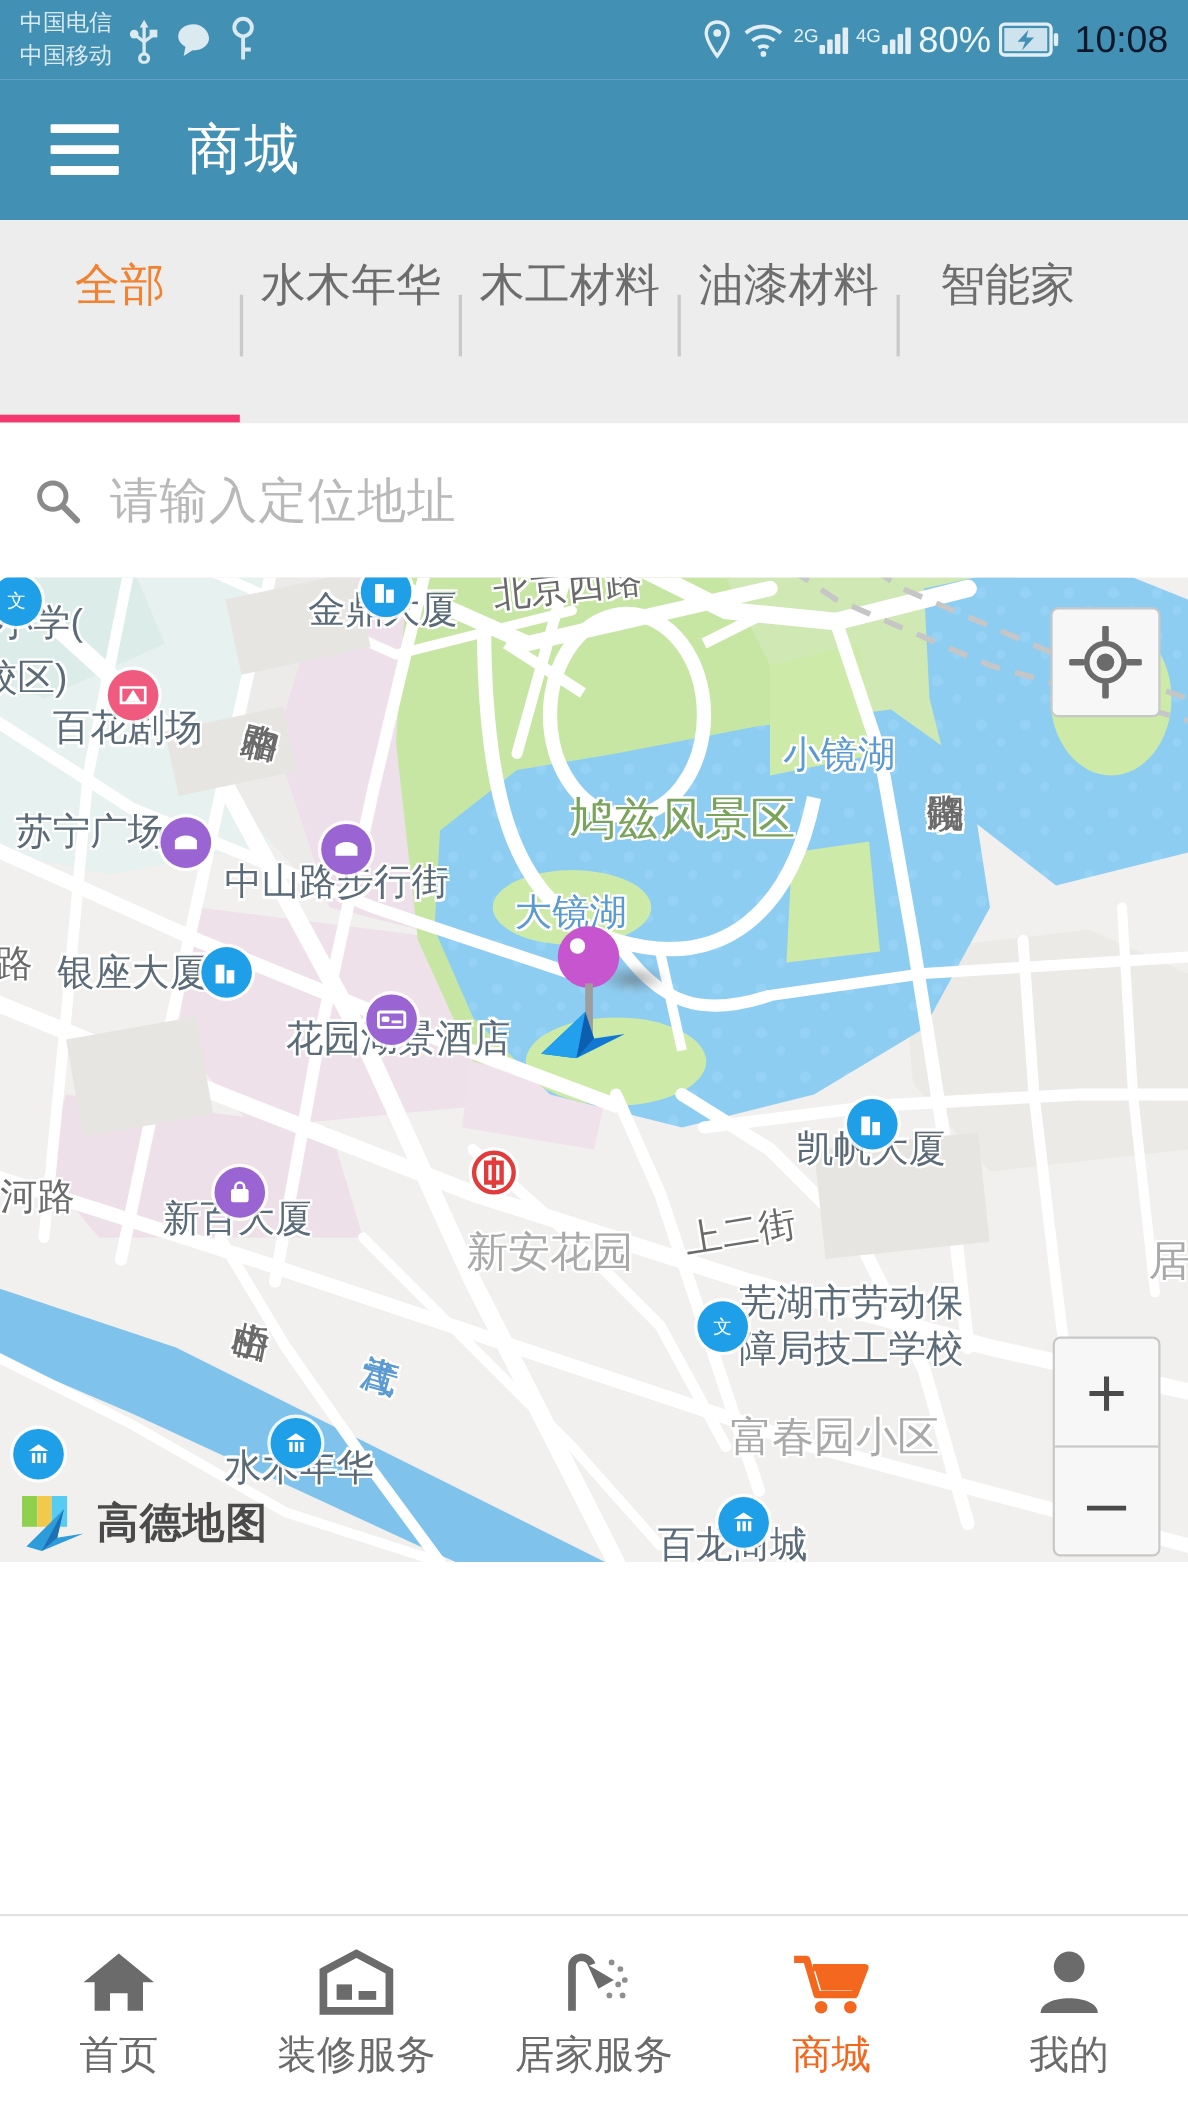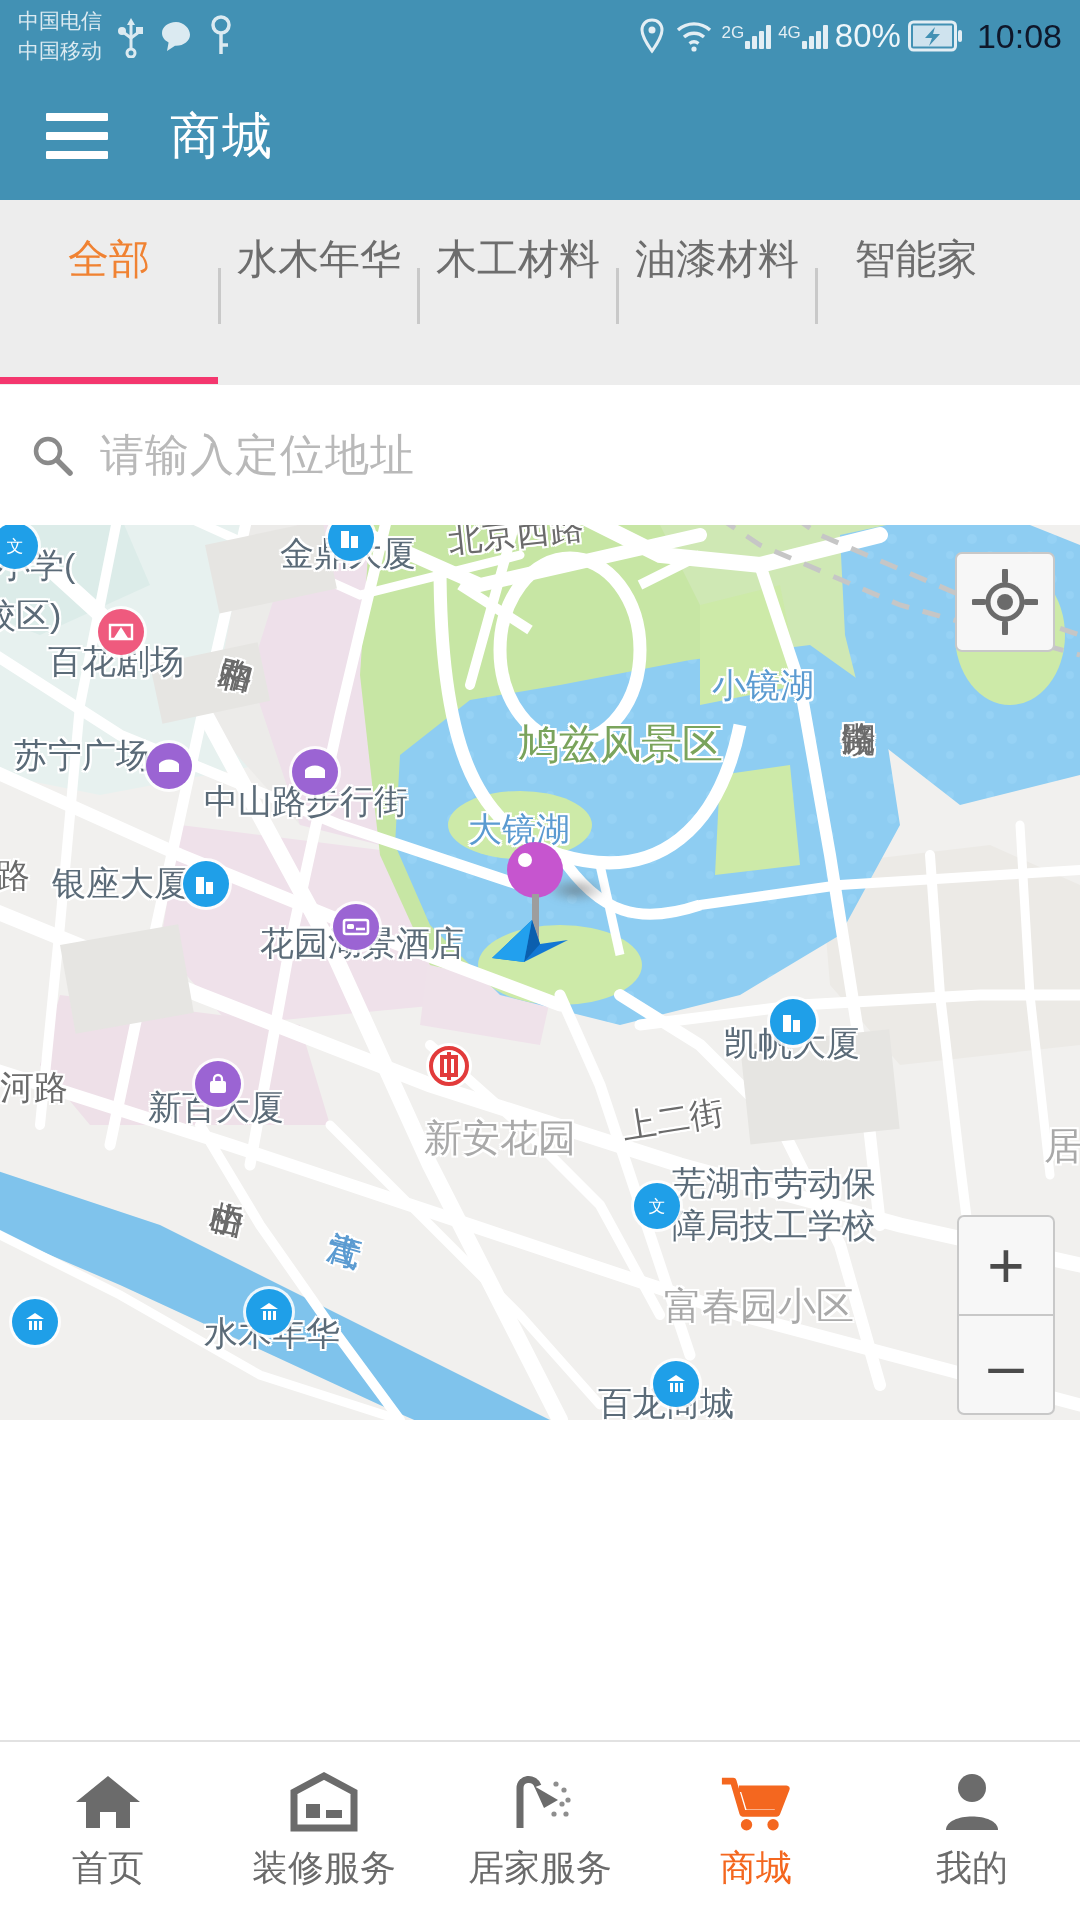--- a/index.html
+++ b/index.html
@@ -472,20 +472,30 @@
       <path d="M33 2 v10 M33 54 v10 M2 33 h10 M54 33 h10" stroke="#6b6b6b" stroke-width="6" stroke-linecap="round"></path>
     </svg>
   </div>
 
   <div id="zoom-ctrl">
     <div class="zbtn">+</div>
     <div class="zsep"></div>
     <div class="zbtn">–</div>
   </div>
 
+  <div id="amap-logo">
+    <svg class="mark" viewBox="0 0 62 52">
+      <rect x="2" y="2" width="14" height="28" fill="#8fd14f"></rect>
+      <rect x="16" y="2" width="13" height="28" fill="#f2c94c"></rect>
+      <rect x="29" y="2" width="14" height="28" fill="#56ccf2"></rect>
+      <path d="M6 48 L40 14 L34 40 L58 36 L20 52 Z" fill="#2d9cdb"></path>
+      <path d="M40 14 L34 40 L20 52 Z" fill="#1f6fb5"></path>
+    </svg>
+    <span class="txt">高德地图</span>
+  </div>
 </div>
 
 <div id="bottom-nav">
 
   <div class="nav-item">
     <span class="nav-ico">
       <svg width="72" height="64" viewBox="0 0 72 64">
           <path d="M36 6 L68 32 H58 V58 H44 V42 H28 V58 H14 V32 H4 Z" fill="#6b6b6b"></path>
         </svg>
     </span>

